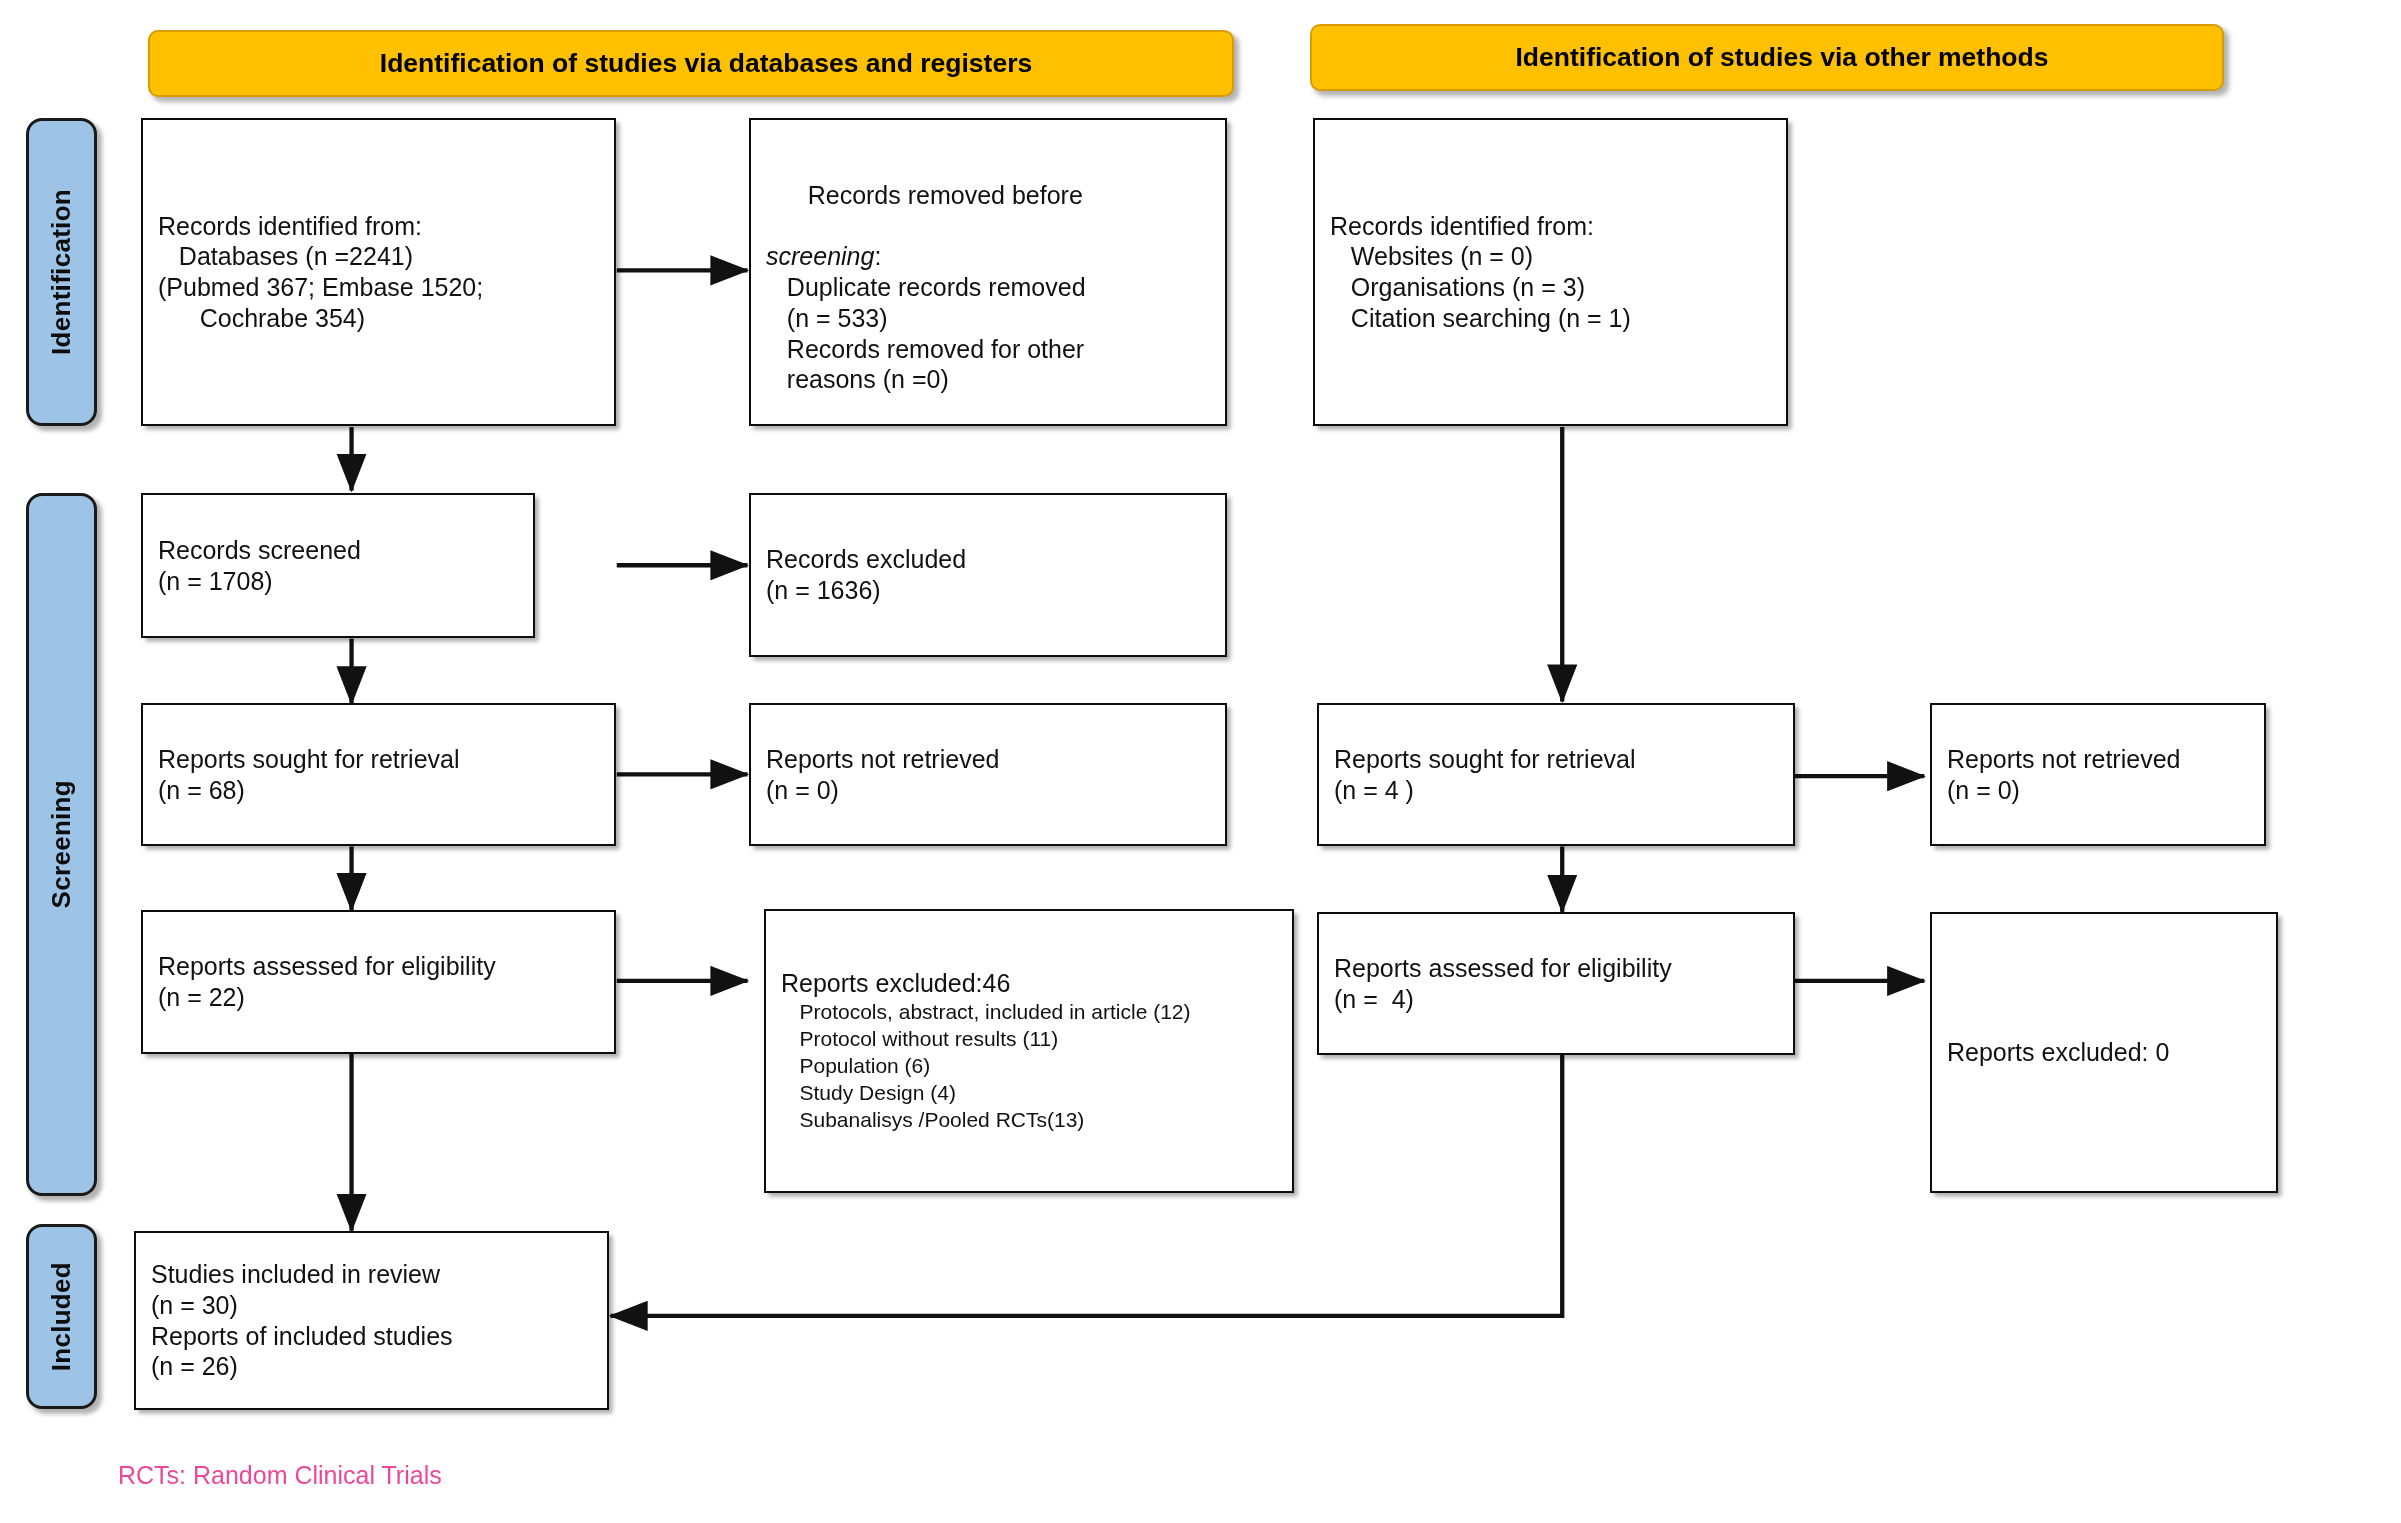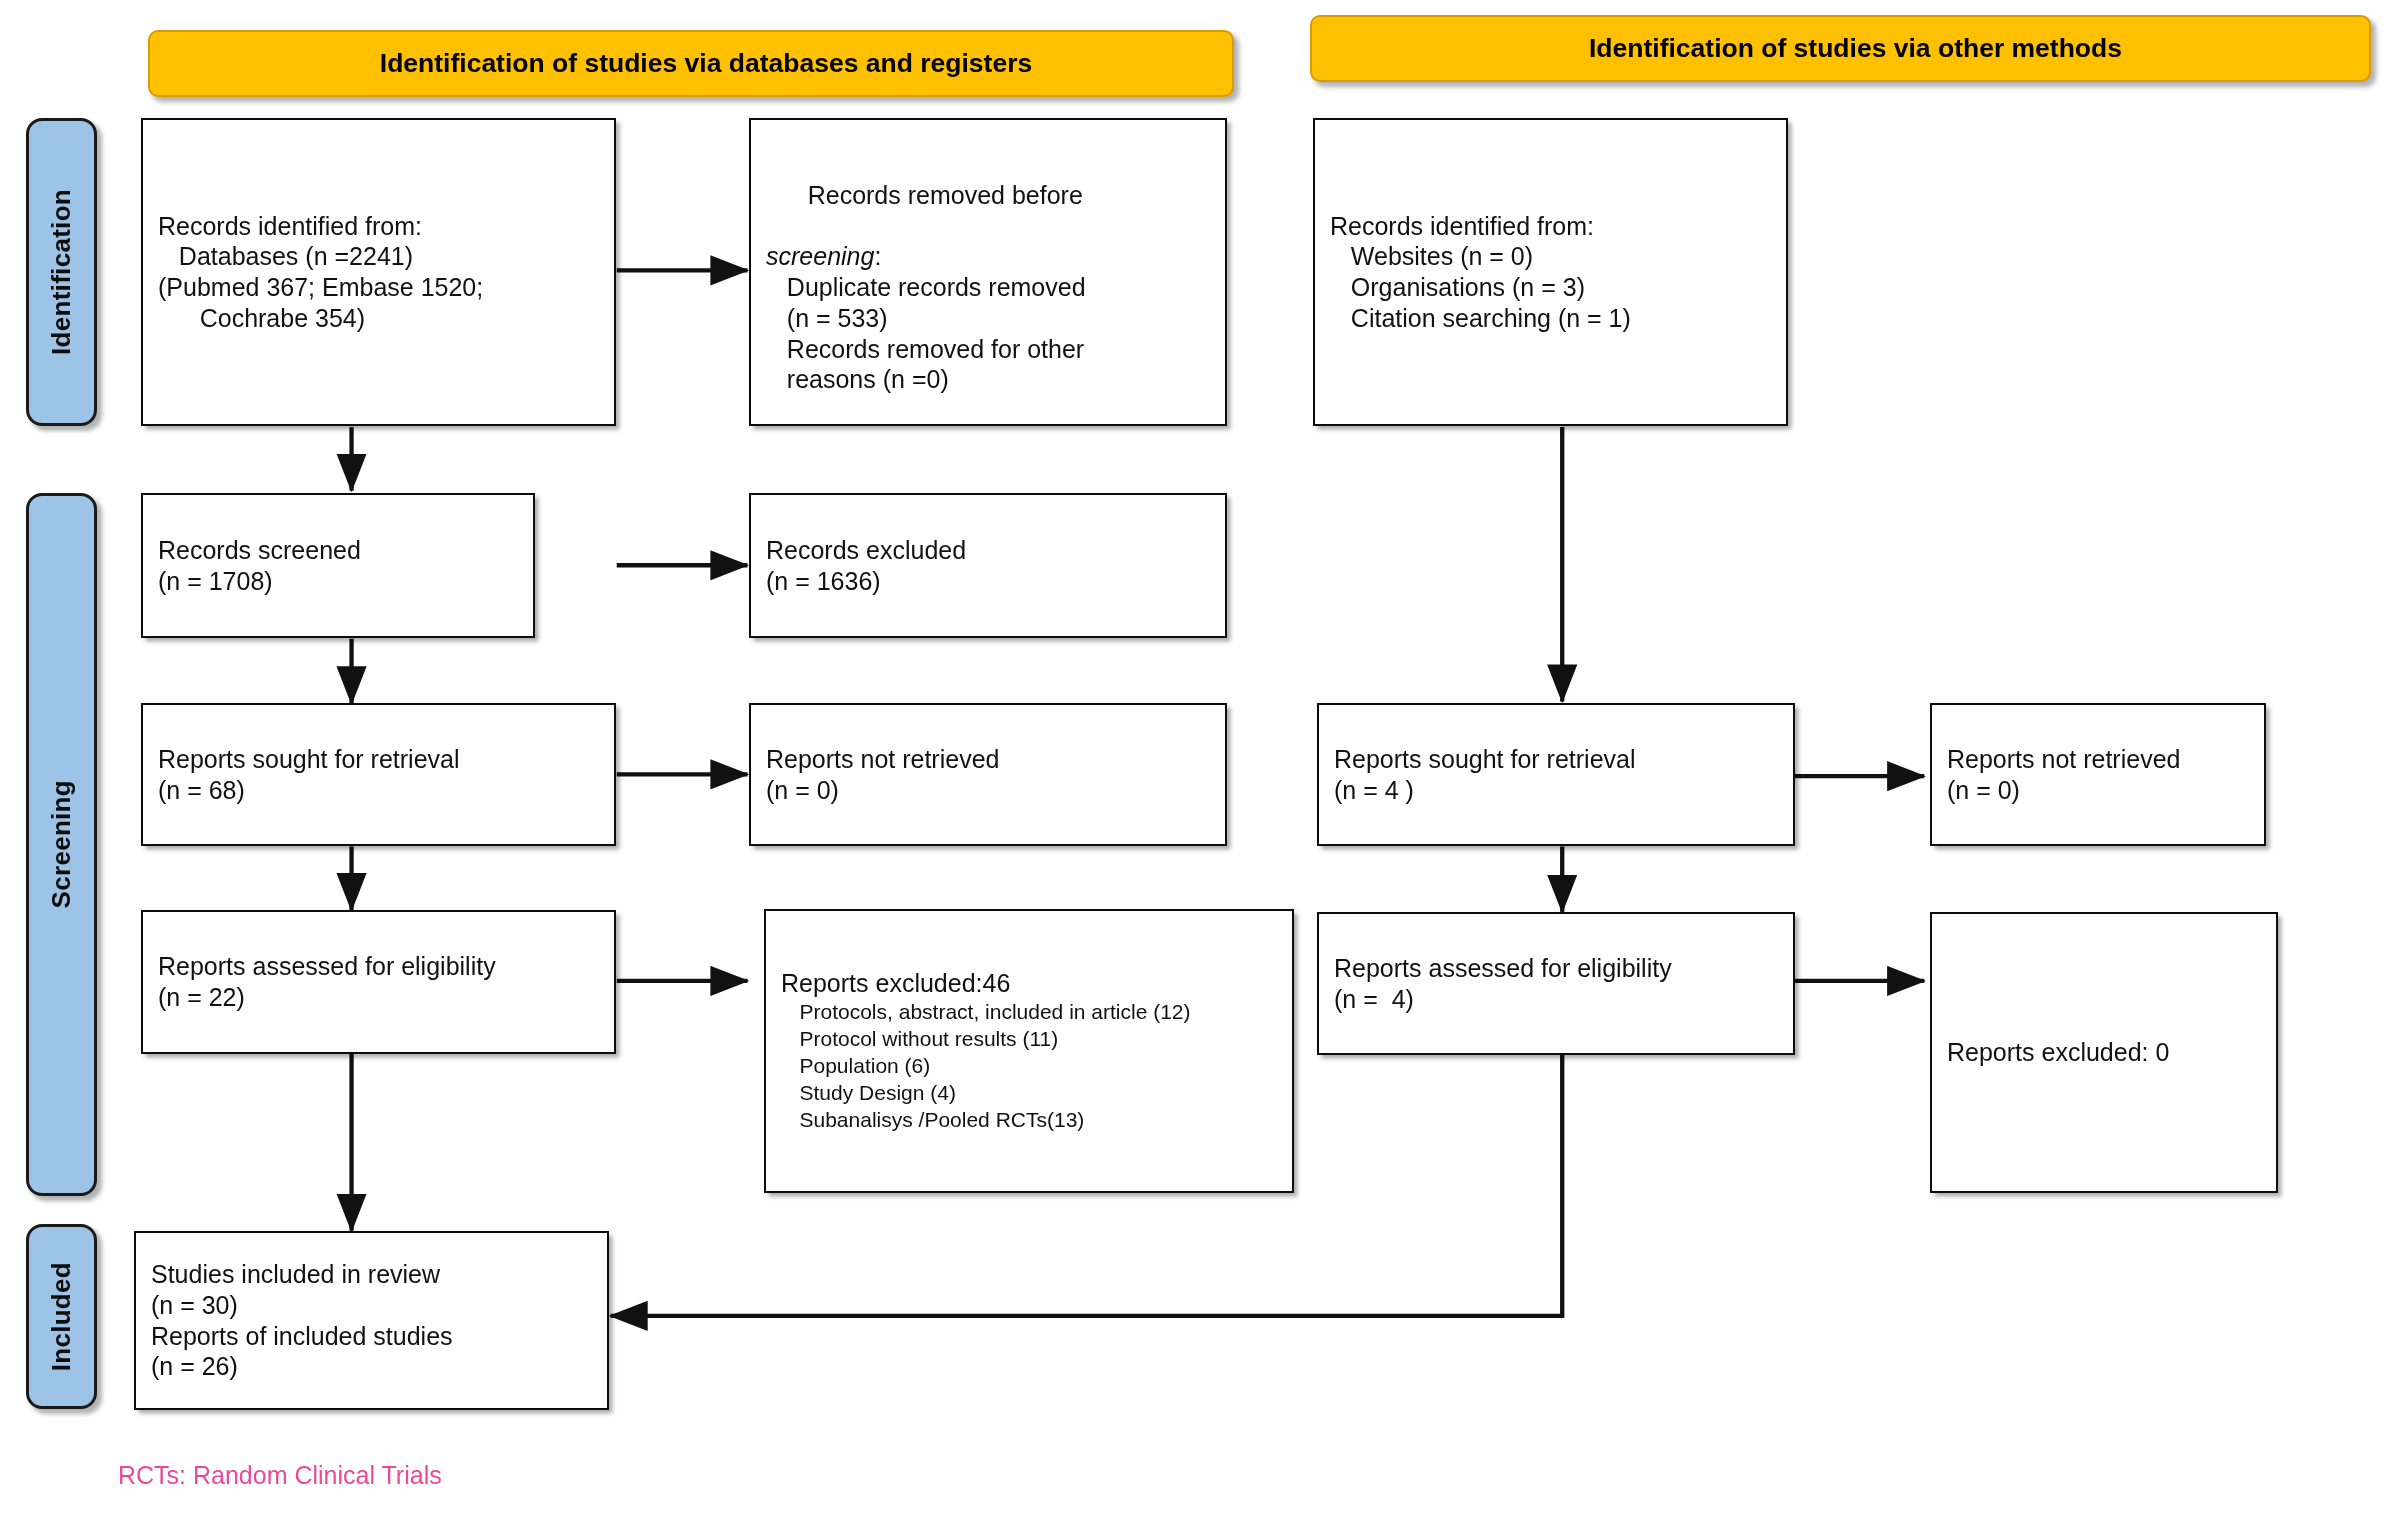--- a/index.html
+++ b/index.html
@@ -154,21 +154,21 @@
   </div>
 
   <div class="stage-pill" style="left:26px; top:1224px; width:71px; height:185px;">
     <span class="stage-text">Included</span>
   </div>
 
   <div class="banner" style="left:148px; top:30px; width:1086px; height:67px;">
     <span class="banner-text">Identification of studies via databases and registers</span>
   </div>
 
-  <div class="banner" style="left:1310px; top:15px; width:1061px; height:67px;">
+  <div class="banner" style="left:1310px; top:24px; width:914px; height:67px;">
     <span class="banner-text">Identification of studies via other methods</span>
   </div>
 
   <div class="pbox" style="left:141px; top:118px; width:475px; height:308px;">
     <div class="line">Records identified from:</div>
     <div class="line">   Databases (n =2241)</div>
     <div class="line"></div>
     <div class="line">(Pubmed 367; Embase 1520;</div>
     <div class="line">      Cochrabe 354)</div>
   </div>
@@ -182,21 +182,21 @@
     <div class="line">   (n = 533)</div>
     <div class="line">   Records removed for other</div>
     <div class="line">   reasons (n =0)</div>
   </div>
 
   <div class="pbox" style="left:141px; top:493px; width:394px; height:145px;">
     <div class="line">Records screened</div>
     <div class="line">(n = 1708)</div>
   </div>
 
-  <div class="pbox" style="left:749px; top:493px; width:478px; height:145px;">
+  <div class="pbox" style="left:749px; top:493px; width:478px; height:164px;">
     <div class="line">Records excluded</div>
     <div class="line">(n = 1636)</div>
   </div>
 
   <div class="pbox" style="left:141px; top:703px; width:475px; height:143px;">
     <div class="line">Reports sought for retrieval</div>
     <div class="line">(n = 68)</div>
   </div>
 
   <div class="pbox" style="left:749px; top:703px; width:478px; height:143px;">

